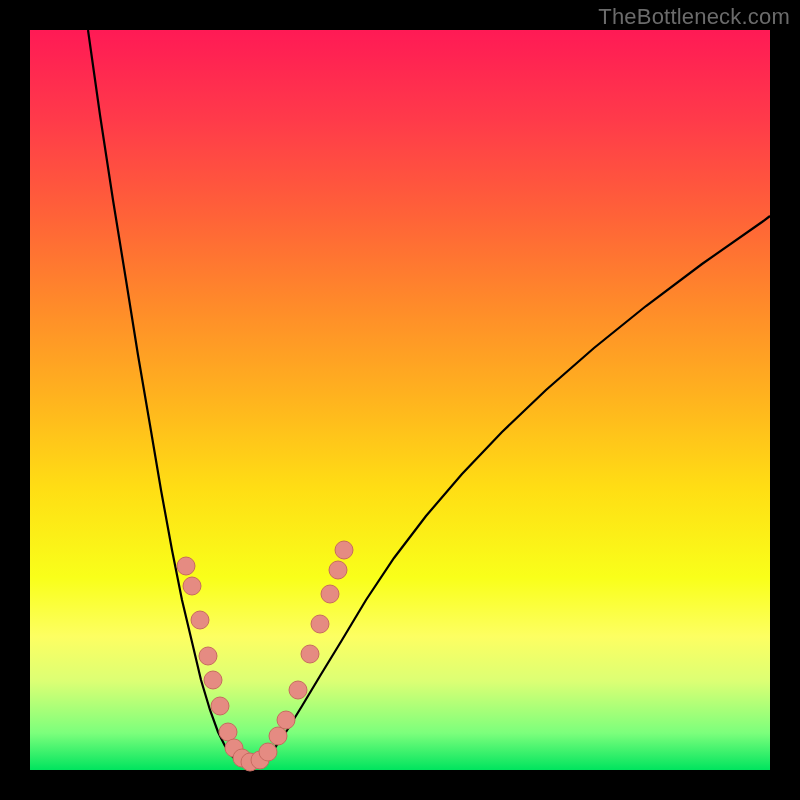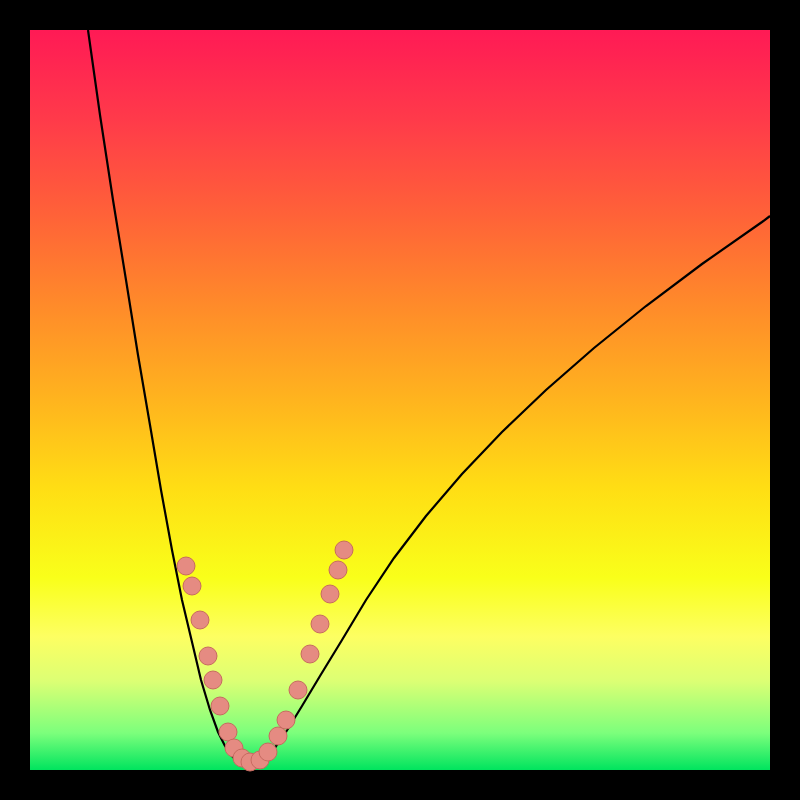--- a/index.html
+++ b/index.html
@@ -82,13 +82,14 @@
           <circle cx="256" cy="690" r="9" fill="#e58b82" stroke="#c76a60" stroke-width="1"></circle>
           <circle cx="268" cy="660" r="9" fill="#e58b82" stroke="#c76a60" stroke-width="1"></circle>
           <circle cx="280" cy="624" r="9" fill="#e58b82" stroke="#c76a60" stroke-width="1"></circle>
           <circle cx="290" cy="594" r="9" fill="#e58b82" stroke="#c76a60" stroke-width="1"></circle>
           <circle cx="300" cy="564" r="9" fill="#e58b82" stroke="#c76a60" stroke-width="1"></circle>
           <circle cx="308" cy="540" r="9" fill="#e58b82" stroke="#c76a60" stroke-width="1"></circle>
           <circle cx="314" cy="520" r="9" fill="#e58b82" stroke="#c76a60" stroke-width="1"></circle>
         </g>
     </svg>
   </div>
+  <div class="watermark">TheBottleneck.com</div>
 </div>
 
 </body></html>

